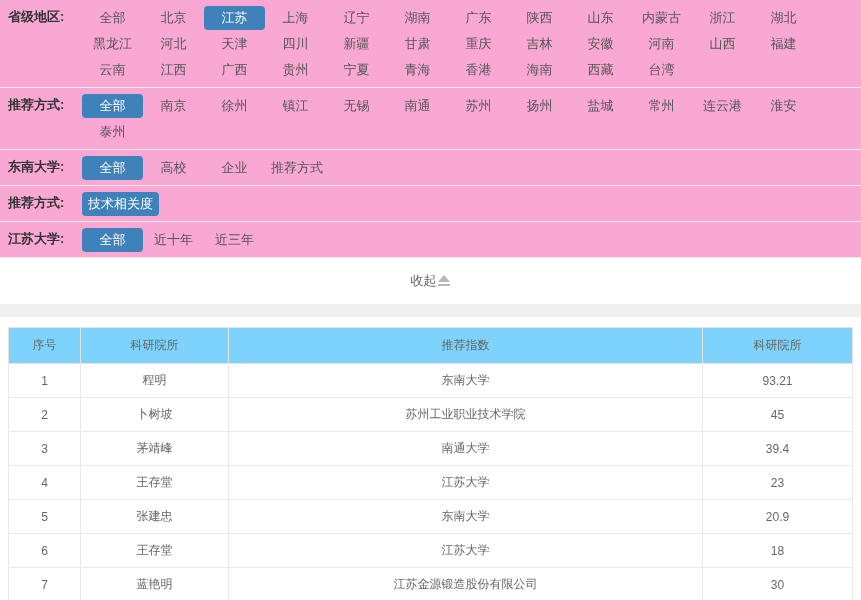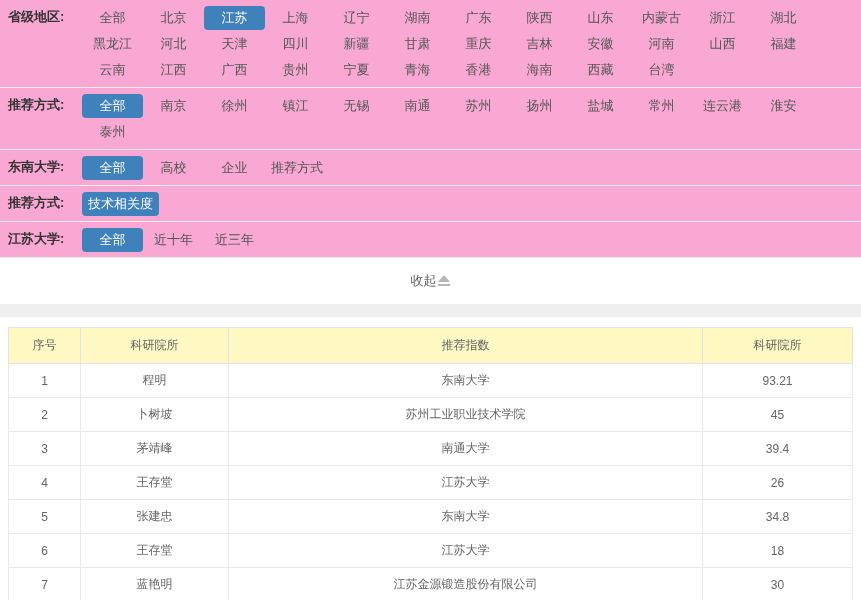--- a/index.html
+++ b/index.html
@@ -43,21 +43,21 @@
     font-size:13px;color:#666;cursor:pointer;
   }
   .collapse-icon{display:inline-block;line-height:0;}
   .gray-band{height:13px;background:#f0f0f0;margin-top:1px;}
   .table-wrap{margin:10px 8px 0 8px;}
   table.result-table{
     width:845px;border-collapse:collapse;table-layout:fixed;
     font-size:12px;color:#666;
   }
   .result-table th{
-    background:#fef9c3;font-weight:normal;color:#666;
+    background:#7dd3fc;font-weight:normal;color:#666;
     border:1px solid #e3e3e3;
     padding:9px 16px;text-align:center;
     overflow:hidden;white-space:nowrap;
   }
   .result-table td{
     border:1px solid #e9e9e9;
     padding:8px 4px;text-align:center;
     overflow:hidden;white-space:nowrap;
   }
   .col-index{width:72px;}
@@ -197,27 +197,27 @@
         <tr>
           <td>3</td>
           <td>茅靖峰</td>
           <td>南通大学</td>
           <td>39.4</td>
         </tr>
         <tr>
           <td>4</td>
           <td>王存堂</td>
           <td>江苏大学</td>
-          <td>26</td>
+          <td>23</td>
         </tr>
         <tr>
           <td>5</td>
           <td>张建忠</td>
           <td>东南大学</td>
-          <td>34.8</td>
+          <td>20.9</td>
         </tr>
         <tr>
           <td>6</td>
           <td>王存堂</td>
           <td>江苏大学</td>
           <td>18</td>
         </tr>
         <tr>
           <td>7</td>
           <td>蓝艳明</td>

